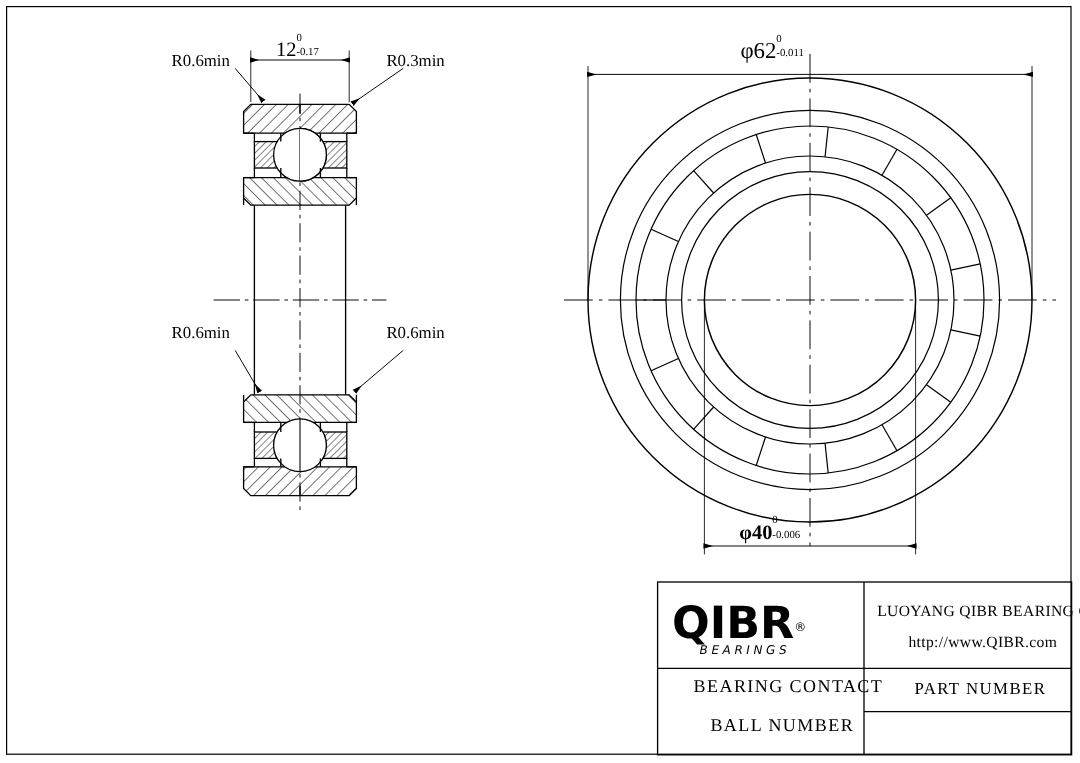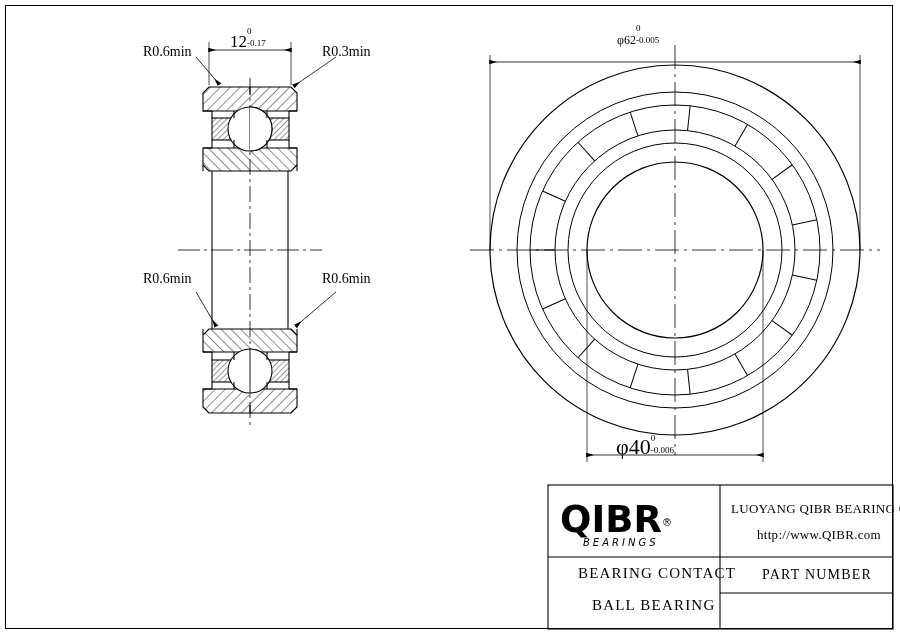--- a/index.html
+++ b/index.html
@@ -306,39 +306,39 @@
   <div class="lbl dimtxt" style="left:322px; top:271px;">R0.6min</div>
 
   <div class="lbl dimtxt" style="left:230px; top:32px;text-align:center;">
     <span style="font-size:17px;">12</span><span class="tolbox" style="width:30px; height:16px;">
       <span class="tol-up">0</span>
       <span class="tol-dn">-0.17</span>
     </span>
   </div>
 
   <div class="lbl dimtxt" style="left:617px; top:32px;">
-    <span style="font-size:12px;">φ62</span><span class="tolbox" style="width:36px; height:16px;">
+    <span style="font-size:19px;">φ62</span><span class="tolbox" style="width:36px; height:16px;">
       <span class="tol-up">0</span>
-      <span class="tol-dn">-0.005</span>
+      <span class="tol-dn">-0.011</span>
     </span>
   </div>
 
   <div class="lbl dimtxt" style="left:616px; top:434px;">
-    <span style="font-size:22px;">φ40</span><span class="tolbox" style="width:36px; height:16px;">
+    <span style="font-size:17px;font-weight:bold;">φ40</span><span class="tolbox" style="width:36px; height:16px;">
       <span class="tol-up">0</span>
       <span class="tol-dn">-0.006</span>
     </span>
   </div>
 
   <div class="tb-title" style="left:560px; top:498px;">
     <span class="logo-q">QIBR</span><span class="logo-reg">®</span>
   </div>
   <div class="tb-title logo-sub" style="left:583px; top:537px;font-style:italic;">BEARINGS</div>
 
   <div class="tb-title co-line" style="left:731px; top:501px;">LUOYANG QIBR BEARING CO., LTD</div>
   <div class="tb-title co-line" style="left:757px; top:527px;">http://www.QIBR.com</div>
 
   <div class="tb-title prod-line" style="left:578px; top:565px;">BEARING CONTACT</div>
-  <div class="tb-title prod-line" style="left:592px; top:597px;">BALL BEARING</div>
+  <div class="tb-title prod-line" style="left:592px; top:597px;">BALL NUMBER</div>
 
   <div class="tb-title pn-head" style="left:762px; top:567px;">PART  NUMBER</div>
 
 </div>
 
 </body></html>

